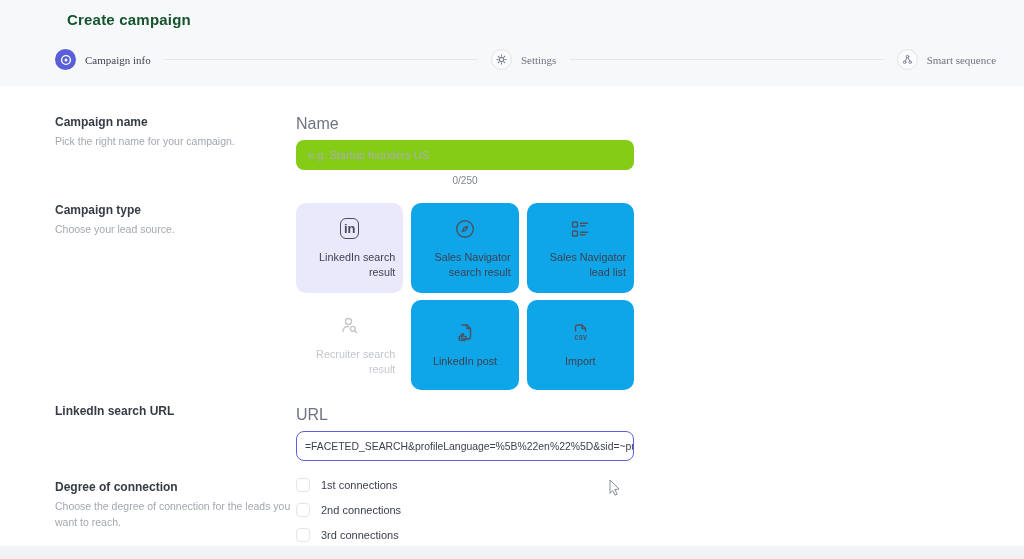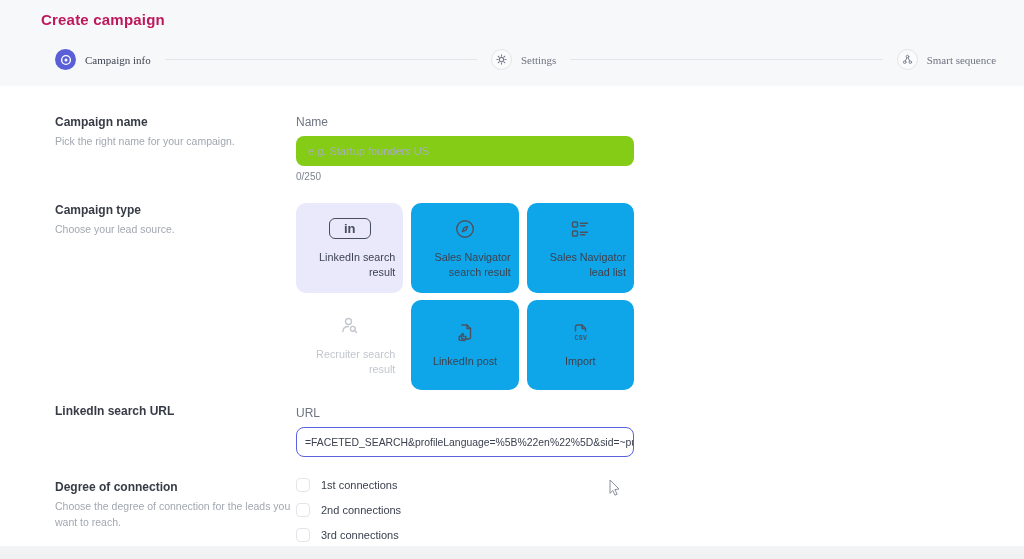--- a/index.html
+++ b/index.html
@@ -11,22 +11,22 @@
     overflow:hidden;
     color:#3c4150;
   }
 
   
   .header {
     position:absolute; left:0; top:0; width:1024px; height:86px;
     background:#f7f8f9;
   }
   .page-title {
-    position:absolute; left:41px; top:11px;
-    font-size:15px; font-weight:700; color:#be185d; letter-spacing:.2px;
+    position:absolute; left:67px; top:11px;
+    font-size:15px; font-weight:700; color:#14532d; letter-spacing:.2px;
   }
   .stepper {
     position:absolute; left:55px; right:28px; top:49px;
     display:flex; align-items:center;
   }
   .step { display:flex; align-items:center; gap:9px; flex:none; cursor:pointer; }
   .step-circle {
     width:21px; height:21px; border-radius:50%;
     display:flex; align-items:center; justify-content:center; flex:none;
   }
@@ -36,43 +36,43 @@
   .step.idle .step-label { color:#6e7482; }
   .connector { flex:1 1 auto; height:1px; background:#e4e6ea; margin:0 14px; }
 
   
   .sec { position:absolute; left:55px; width:242px; }
   .sec-label { font-size:12px; font-weight:600; color:#363b46; }
   .sec-desc { font-size:10.5px; color:#a2a7b0; margin-top:5px; line-height:1.5; }
 
   
   .ctl { position:absolute; left:296px; width:338px; }
-  .field-label { font-size:12px; color:#6e7481; margin-bottom:7px; }
+  .field-label { font-size:16px; color:#6e7481; margin-bottom:7px; }
 
   .text-input {
     width:338px; height:30px; border:none; outline:none;
     background:#84cc16; border-radius:8px; padding:0 12px;
     font-size:11px; color:#3e4350; font-family:inherit;
   }
   .text-input::placeholder { color:#a9aeb8; }
-  .counter { text-align:left; font-size:10px; color:#7f848d; margin-top:5px; }
+  .counter { text-align:center; font-size:10px; color:#7f848d; margin-top:5px; }
 
   .tiles { display:grid; grid-template-columns:repeat(3,1fr); gap:7px 8px; width:338px; }
   .tile {
     height:90px; border-radius:10px; background:#0ea5e9;
     display:flex; flex-direction:column; align-items:center; justify-content:center;
     gap:9px; padding:0 8px; cursor:pointer;
   }
   .tile.selected { background:#e9e9fb; }
   .tile.disabled { background:transparent; cursor:default; }
   .tile-icon { height:24px; display:flex; align-items:center; justify-content:center; }
   .tile-label { font-size:10.8px; color:#3d4250; text-align:right; line-height:1.35; }
   .tile.disabled .tile-label { color:#c2c6cd; }
   .in-badge {
-    width:42px; height:21px; border:1.6px solid #474d5b; border-radius:6px;
+    width:19px; height:21px; border:1.6px solid #474d5b; border-radius:6px;
     font-size:13px; font-weight:700; color:#474d5b;
     display:flex; align-items:center; justify-content:center;
   }
   .icon-stroke { stroke:#4c525f; fill:none; stroke-width:1.4; stroke-linecap:round; stroke-linejoin:round; }
   .tile.disabled .icon-stroke { stroke:#c3c7ce; }
   .csv-text { font-size:6.5px; font-weight:700; fill:#4c525f; font-family:"Liberation Mono", monospace; letter-spacing:.3px; }
 
   .url-input {
     width:338px; height:30px; background:#ffffff;
     border:1.5px solid #5b61e0; border-radius:8px;

